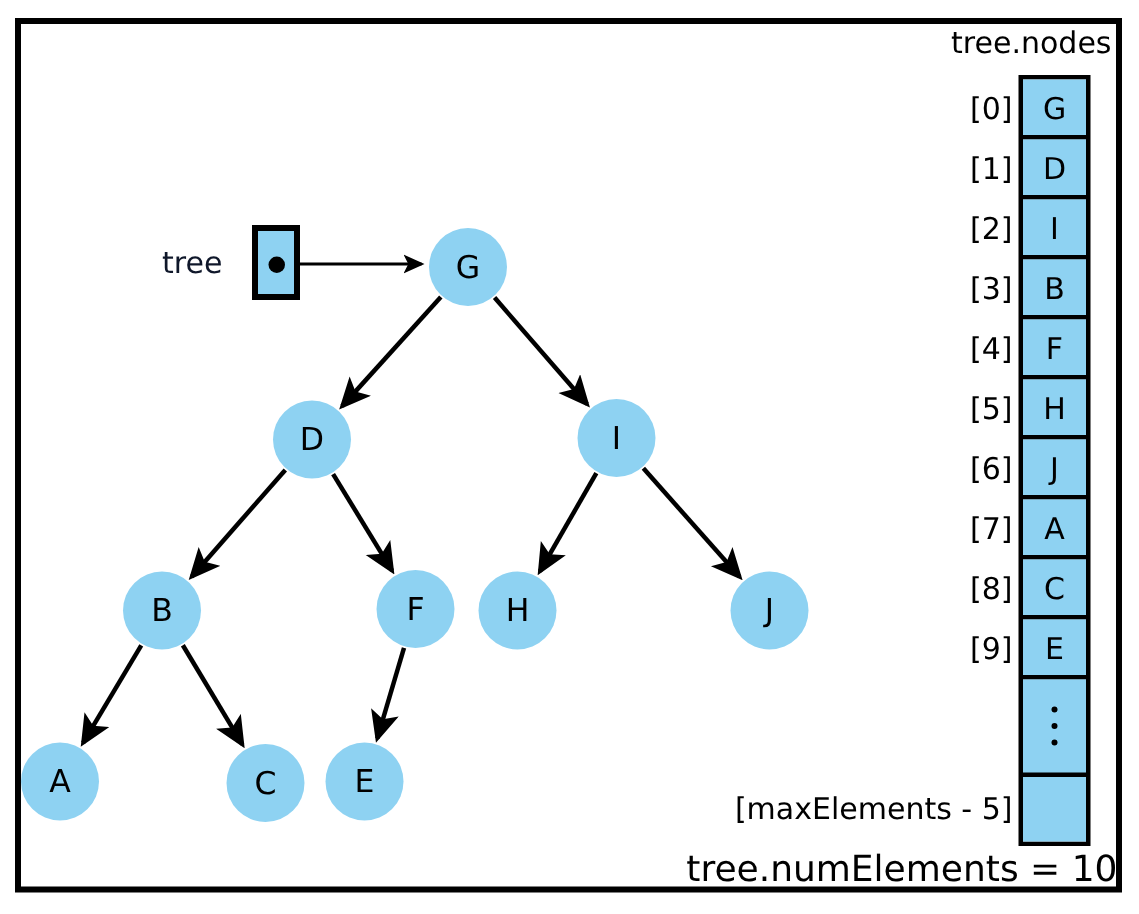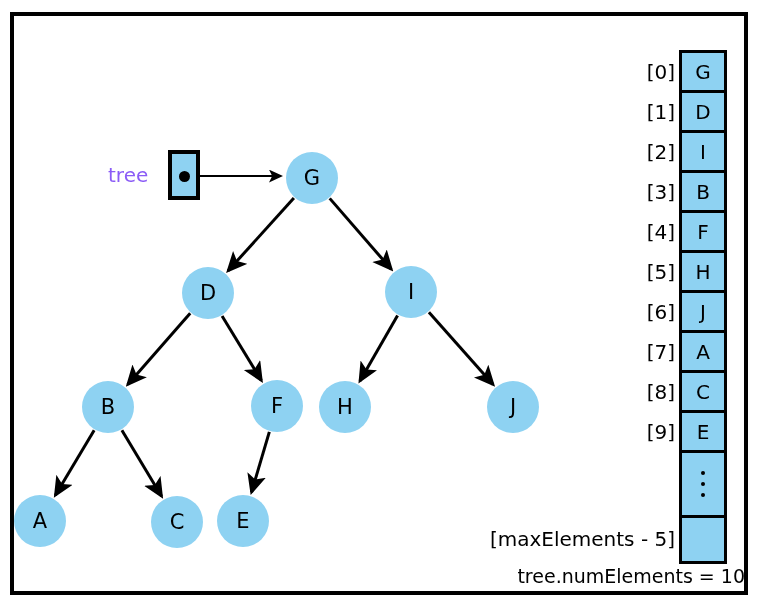--- a/index.html
+++ b/index.html
@@ -71,21 +71,21 @@
     width: 11px;
     height: 11px;
     border-radius: 50%;
     background: #000000;
   }
   #tree-pointer-label {
     position: absolute;
     left: 108px;
     top: 163px;
     font-size: 20px;
-    color: #8b5cf6;
+    color: #0f172a;
   }
   
   #array-title {
     position: absolute;
     right: 18px;
     top: 16px;
     font-size: 20px;
     color: #000000;
     white-space: nowrap;
   }
@@ -133,21 +133,21 @@
     right: 84px;
     font-size: 20px;
     color: #000000;
     text-align: right;
     white-space: nowrap;
   }
   #num-elements {
     position: absolute;
     right: 14px;
     top: 565px;
-    font-size: 19px;
+    font-size: 24px;
     color: #000000;
     white-space: nowrap;
   }
 </style>
 </head>
 <body>
 
 <div id="figure">
 
   <div id="frame"></div>
@@ -204,20 +204,21 @@
         <span>A</span>
       </div>
       <div class="node" style="left: 151px; top: 496px;">
         <span>C</span>
       </div>
       <div class="node" style="left: 217px; top: 495px;">
         <span>E</span>
       </div>
     </div>
 
+  <div id="array-title">tree.nodes</div>
   <div id="array-cells">
       <div class="array-cell">
         <span>G</span>
       </div>
       <div class="array-cell">
         <span>D</span>
       </div>
       <div class="array-cell">
         <span>I</span>
       </div>

